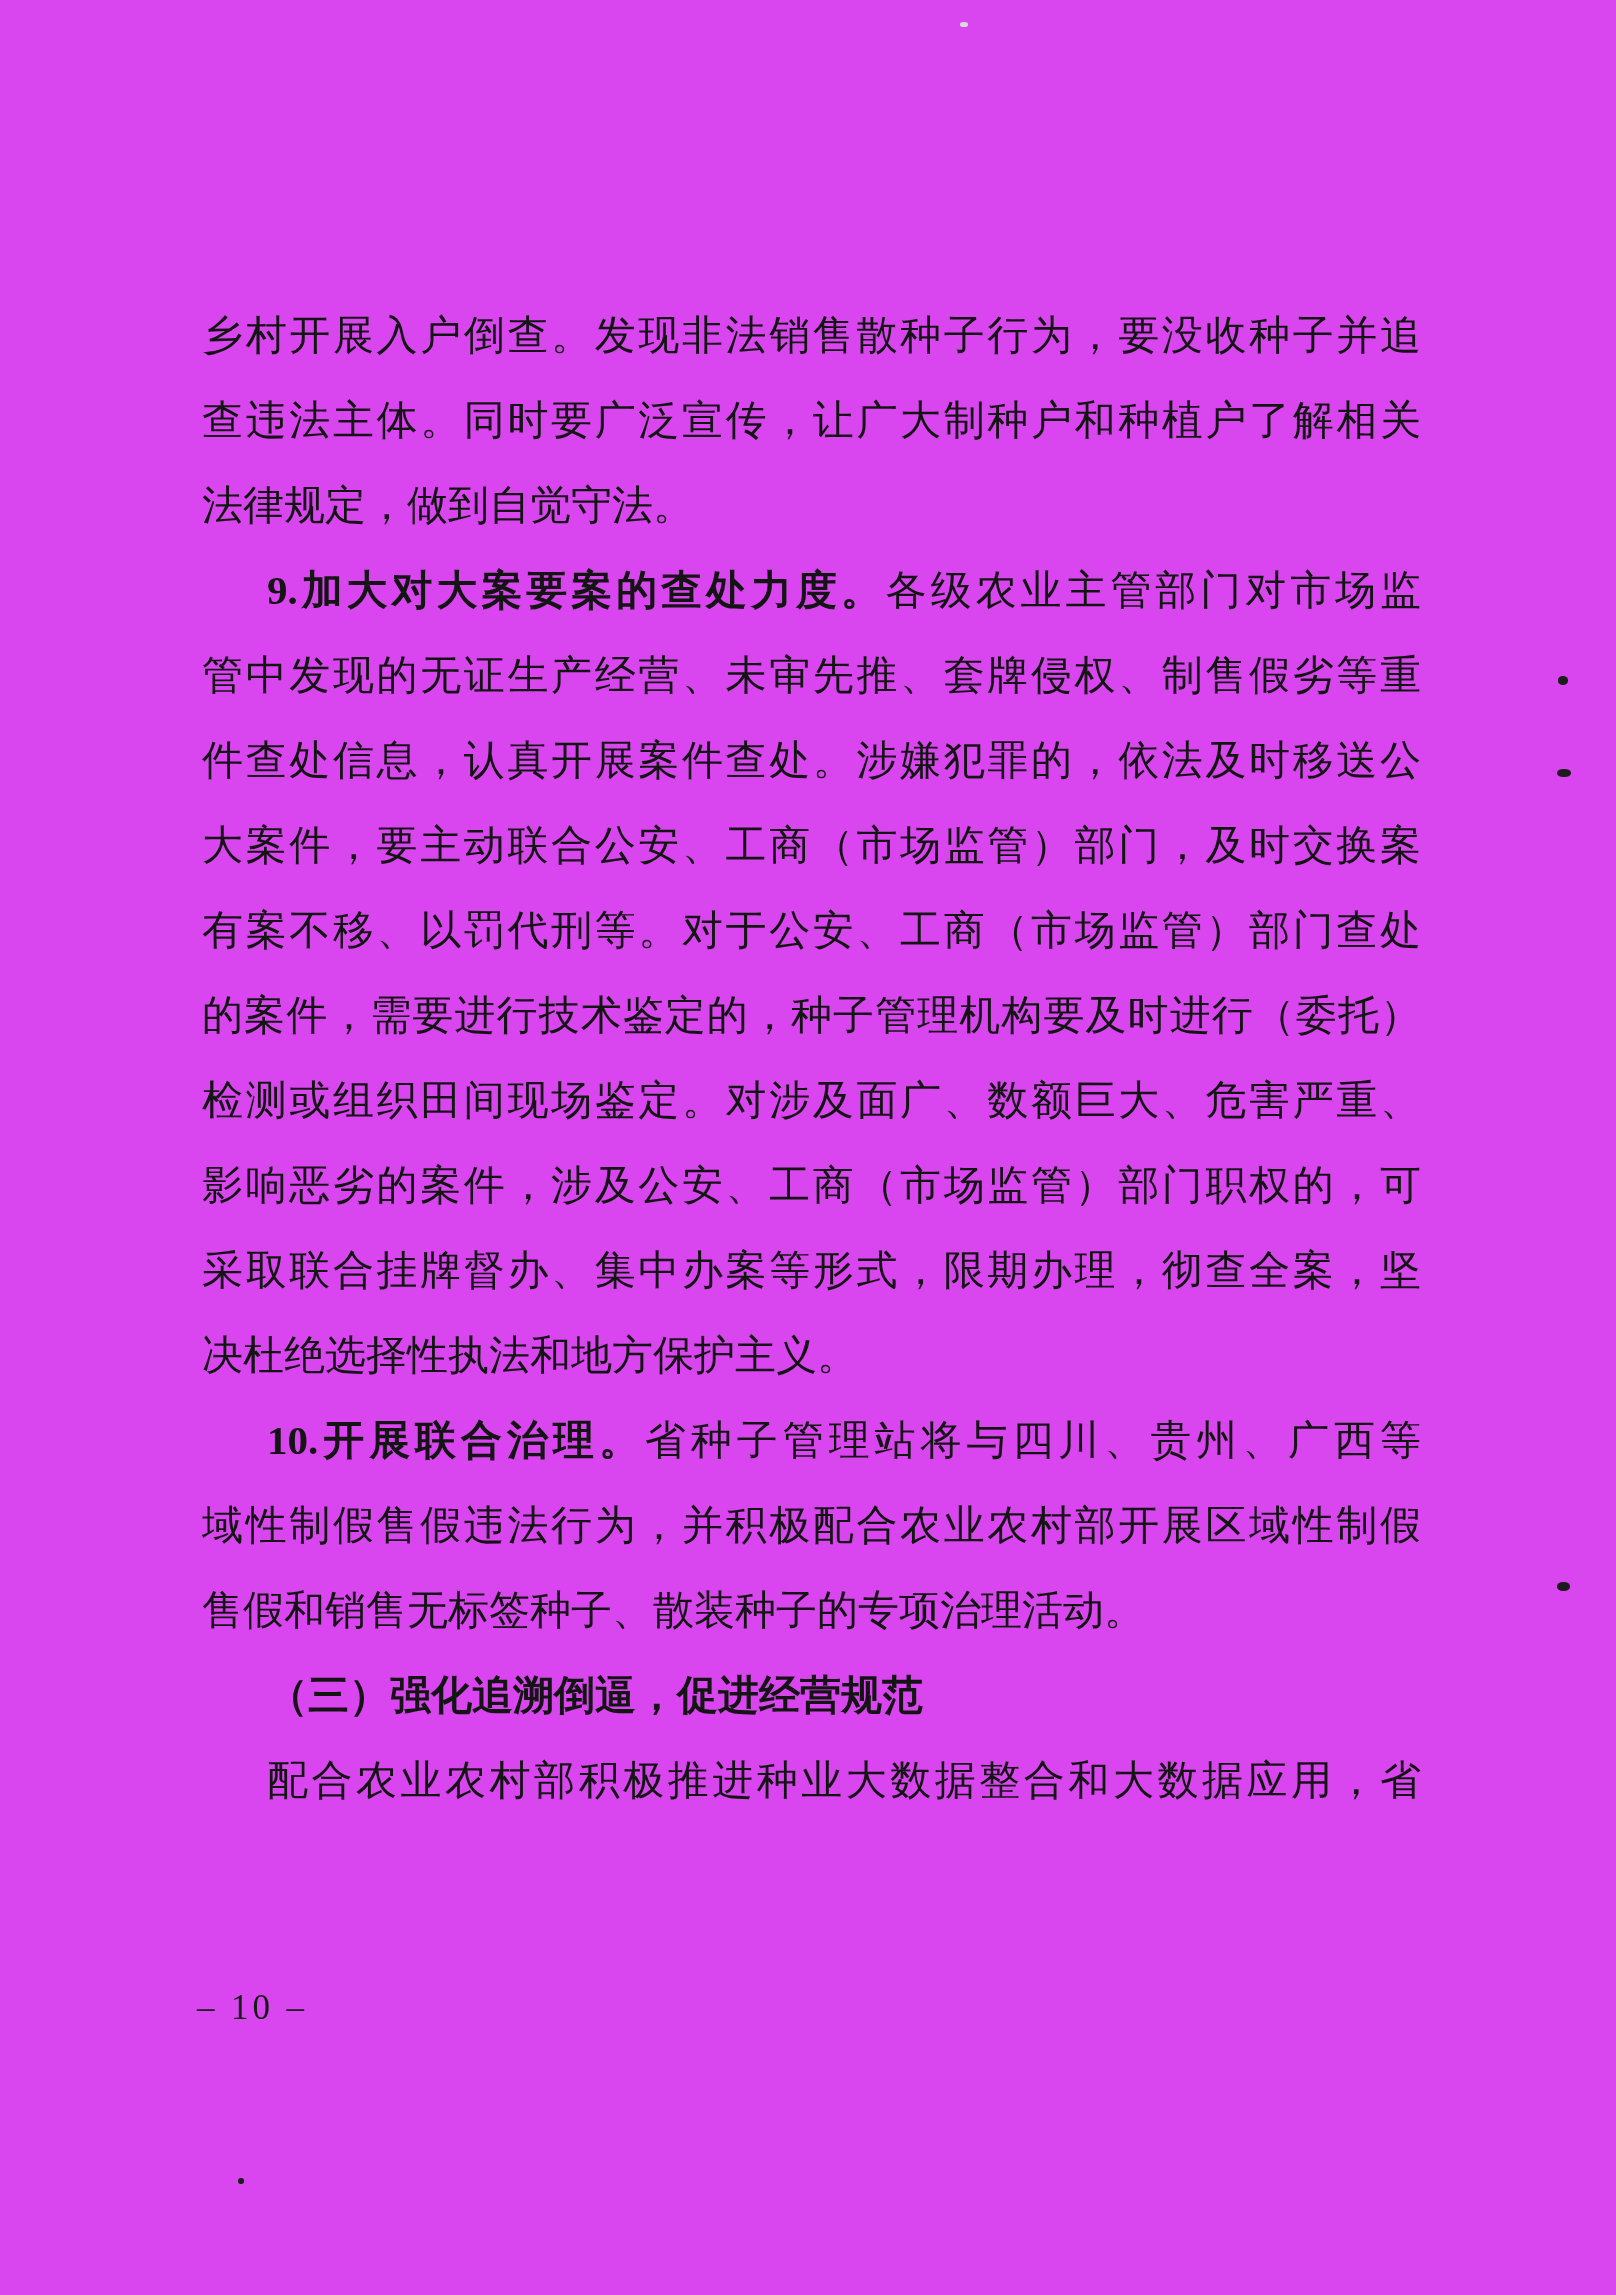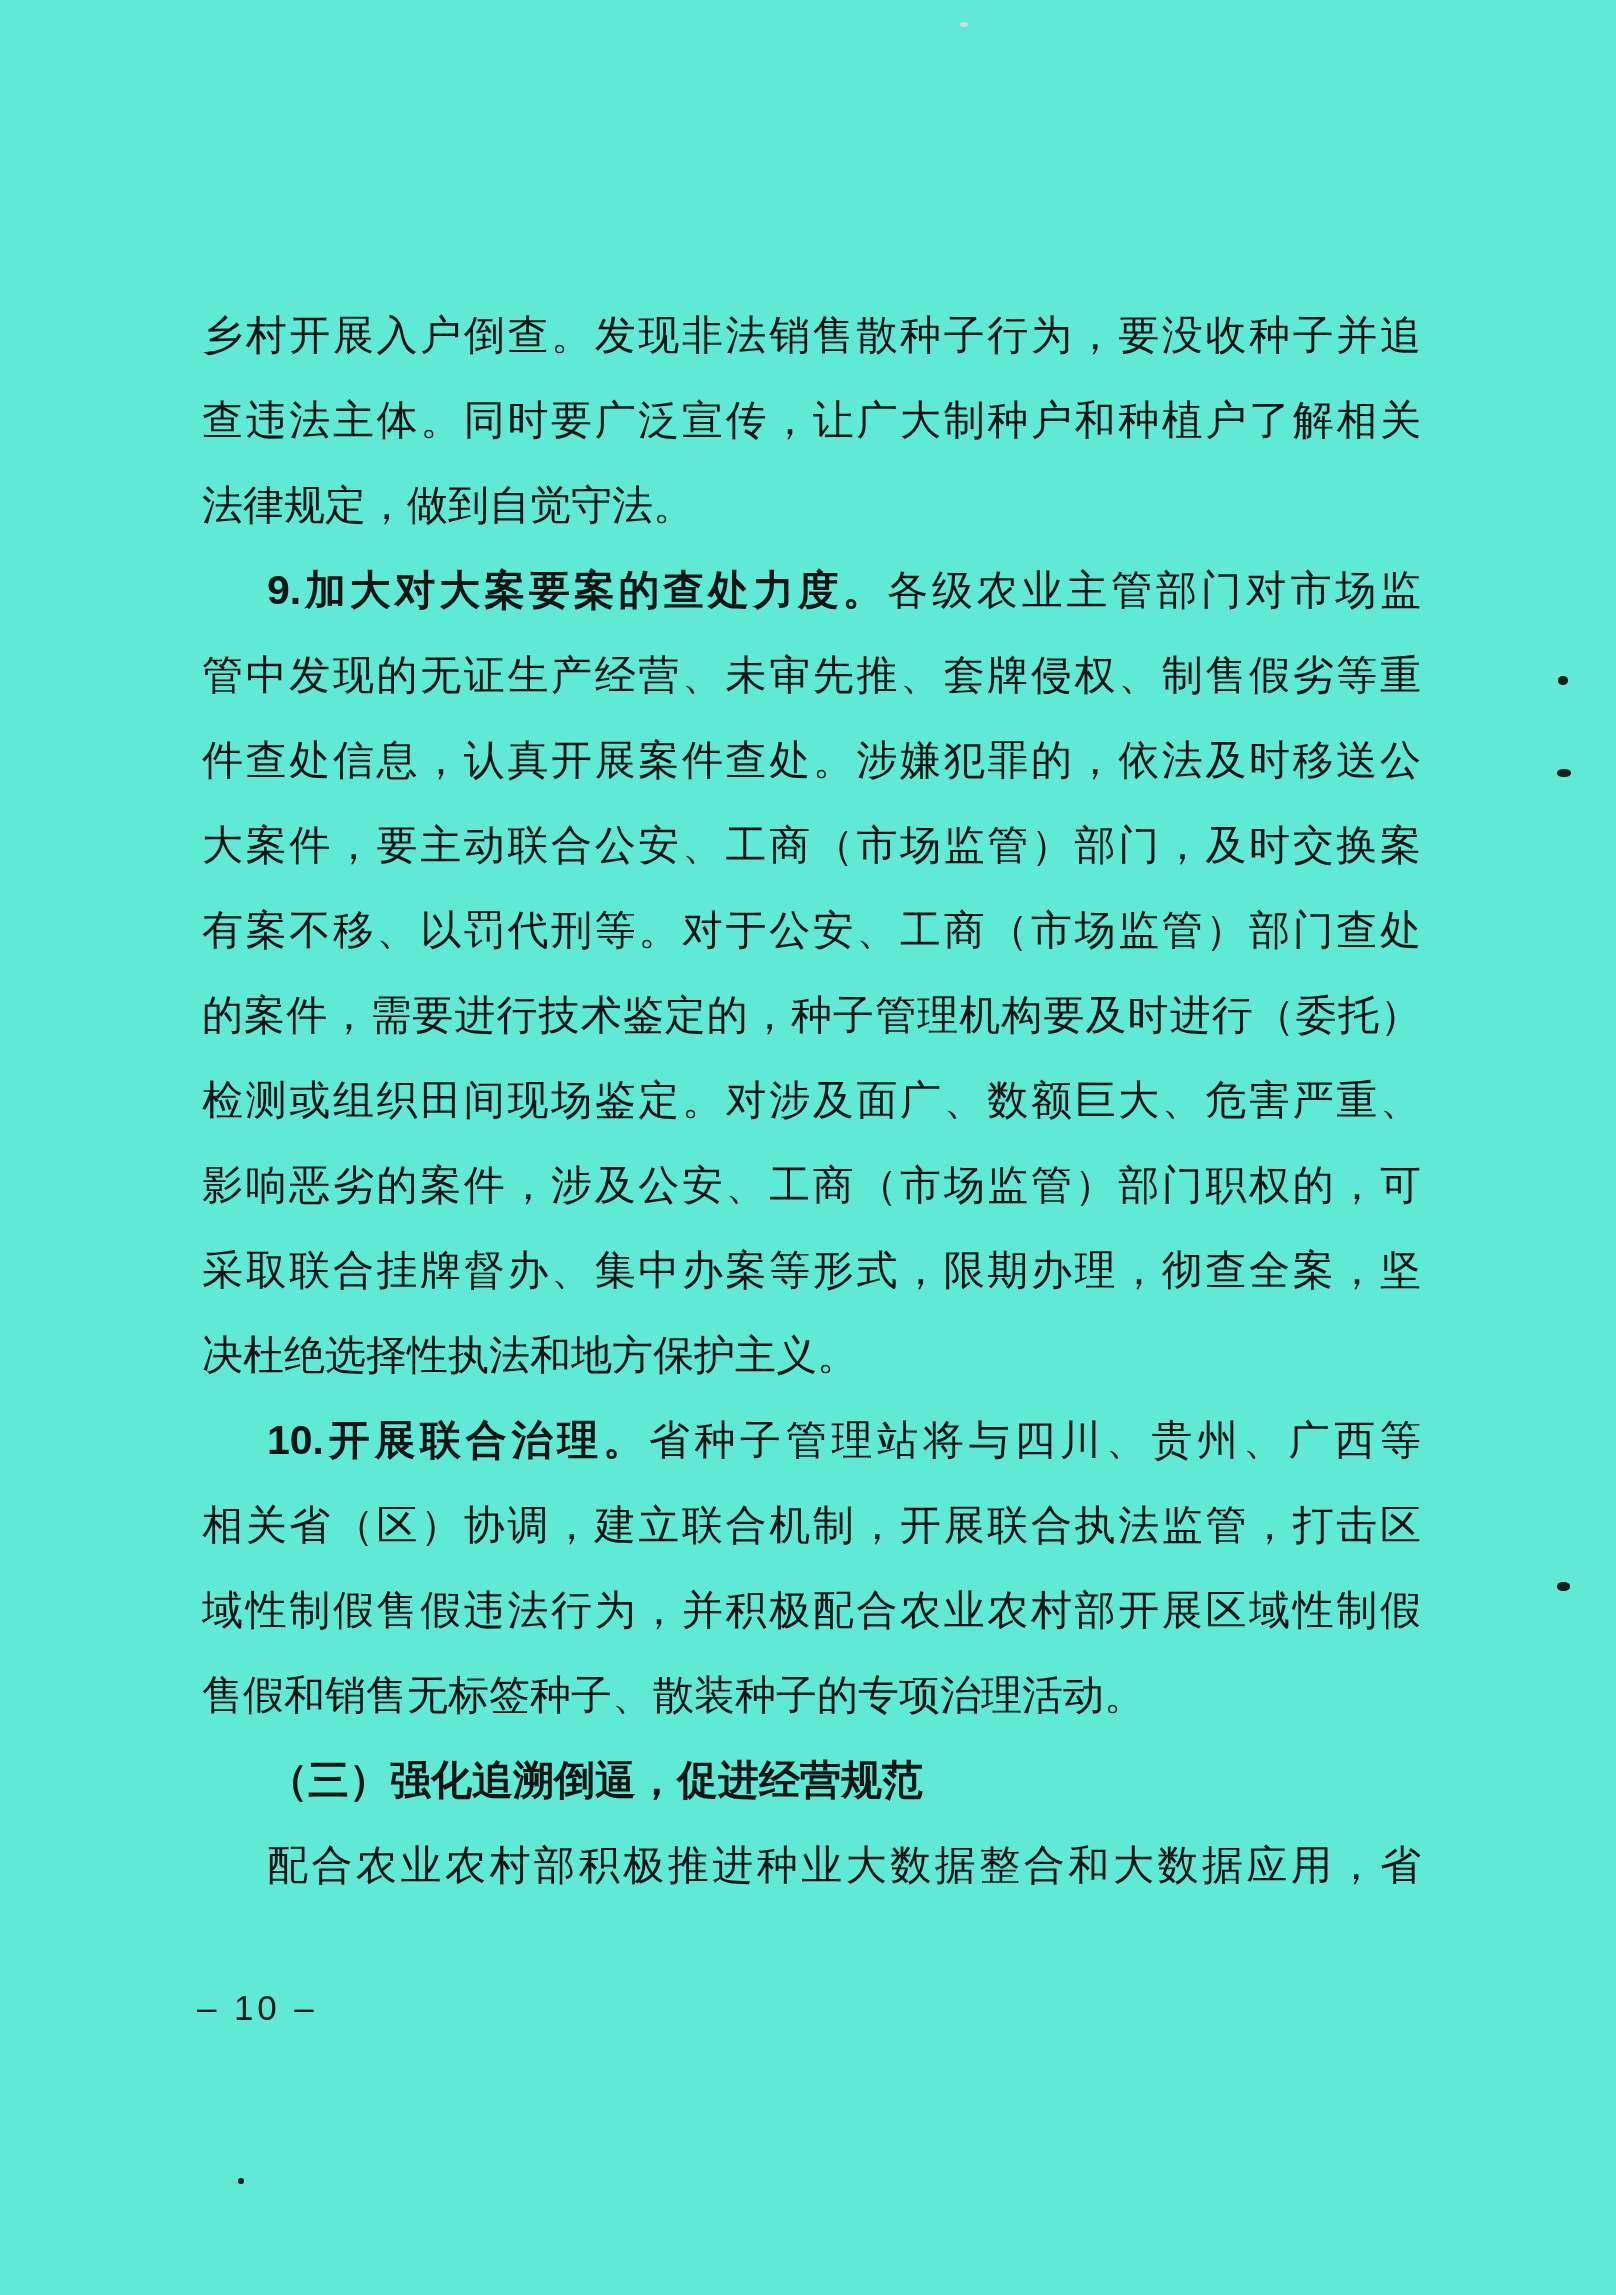--- a/index.html
+++ b/index.html
@@ -1,22 +1,22 @@
 <!DOCTYPE html>
 <html style="font-size:10.4px"><head>
 <meta charset="utf-8">
 <style>
   html, body { margin: 0; padding: 0; background: #e8e8e8; }
   .page {
     position: relative;
     width: 1616px;
     height: 2295px;
-    background: #5eead4;
+    background: #d946ef;
     overflow: hidden;
-    font-family: Liberation Sans, sans-serif;
+    font-family: Liberation Serif, serif;
     color: #141414;
   }
   .doc-text {
     position: absolute;
     left: 202px;
     top: 293px;
     width: 1219px;
     font-size: 41px;
     line-height: 85px;
   }
@@ -62,21 +62,20 @@
       <div class="line"><span>管中发现的无证生产经营、未审先推、套牌侵权、制售假劣等重</span></div>
       <div class="line"><span>件查处信息，认真开展案件查处。涉嫌犯罪的，依法及时移送公</span></div>
       <div class="line"><span>大案件，要主动联合公安、工商（市场监管）部门，及时交换案</span></div>
       <div class="line"><span>有案不移、以罚代刑等。对于公安、工商（市场监管）部门查处</span></div>
       <div class="line"><span>的案件，需要进行技术鉴定的，种子管理机构要及时进行（委托）</span></div>
       <div class="line"><span>检测或组织田间现场鉴定。对涉及面广、数额巨大、危害严重、</span></div>
       <div class="line"><span>影响恶劣的案件，涉及公安、工商（市场监管）部门职权的，可</span></div>
       <div class="line"><span>采取联合挂牌督办、集中办案等形式，限期办理，彻查全案，坚</span></div>
       <div class="line nojust"><span>决杜绝选择性执法和地方保护主义。</span></div>
       <div class="line indent"><b>10.开展联合治理。</b><span>省种子管理站将与四川、贵州、广西等</span></div>
-      <div class="line"><span>相关省（区）协调，建立联合机制，开展联合执法监管，打击区</span></div>
       <div class="line"><span>域性制假售假违法行为，并积极配合农业农村部开展区域性制假</span></div>
       <div class="line nojust"><span>售假和销售无标签种子、散装种子的专项治理活动。</span></div>
       <div class="line nojust indent"><b>（三）强化追溯倒逼，促进经营规范</b></div>
       <div class="line indent"><span>配合农业农村部积极推进种业大数据整合和大数据应用，省</span></div>
     </div>
 
   <div class="footer">– 10 –</div>
 
   <div class="speck faint" style="left:960px; top:21.5px; width:7.8px; height:5.2px;"></div>
   <div class="speck" style="left:1558px; top:676px; width:10.4px; height:9px;"></div>

